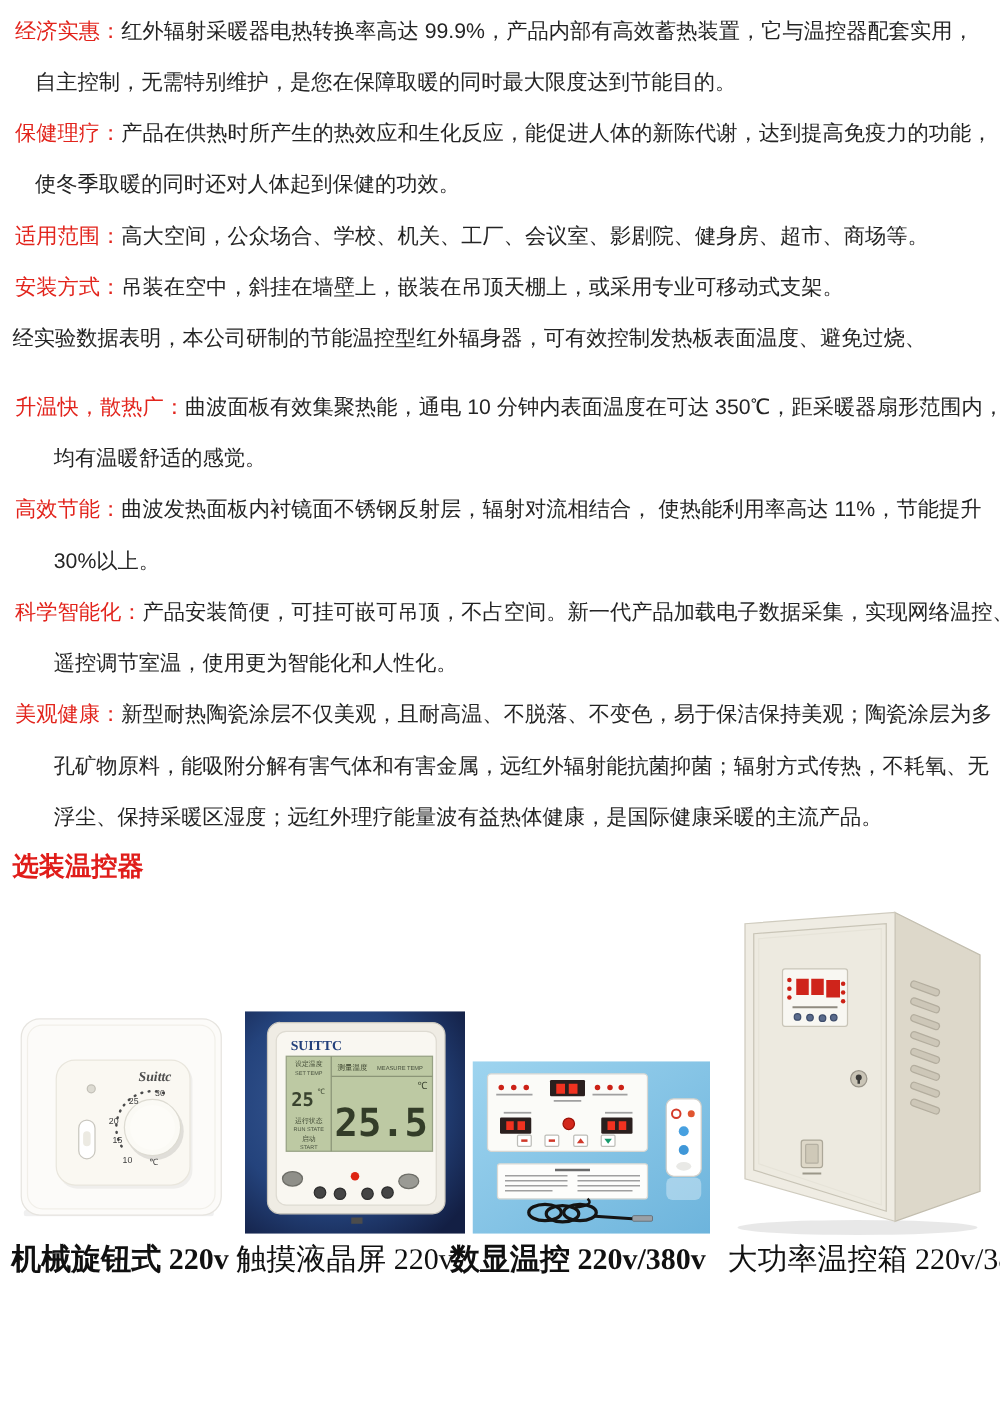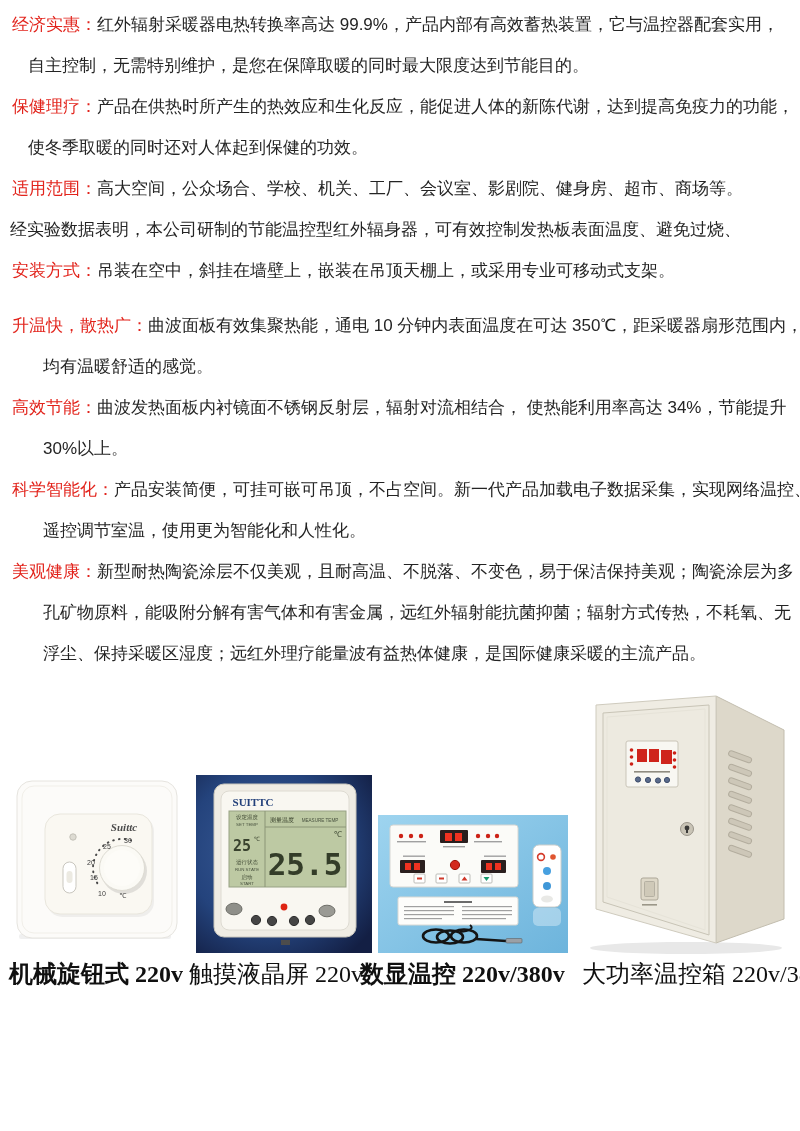--- a/index.html
+++ b/index.html
@@ -38,37 +38,38 @@
 <body>
 
 <div class="doc">
 
   <div class="secA">
     <div class="tl pl12"><span class="rl">经济实惠：</span><span>红外辐射采暖器电热转换率高达 99.9%，产品内部有高效蓄热装置，它与温控器配套实用，</span></div>
     <div class="tl ind1"><span>自主控制，无需特别维护，是您在保障取暖的同时最大限度达到节能目的。</span></div>
     <div class="tl pl12"><span class="rl">保健理疗：</span><span>产品在供热时所产生的热效应和生化反应，能促进人体的新陈代谢，达到提高免疫力的功能，</span></div>
     <div class="tl ind1"><span>使冬季取暖的同时还对人体起到保健的功效。</span></div>
     <div class="tl pl12"><span class="rl">适用范围：</span><span>高大空间，公众场合、学校、机关、工厂、会议室、影剧院、健身房、超市、商场等。</span></div>
+    <div class="tl pl12"><span class="rl">安装方式：</span><span>吊装在空中，斜挂在墙壁上，嵌装在吊顶天棚上，或采用专业可移动式支架。</span></div>
     <div class="tl pl10"><span>经实验数据表明，本公司研制的节能温控型红外辐身器，可有效控制发热板表面温度、避免过烧、</span></div>
-    <div class="tl pl12"><span class="rl">安装方式：</span><span>吊装在空中，斜挂在墙壁上，嵌装在吊顶天棚上，或采用专业可移动式支架。</span></div>
   </div>
 
 
   <div class="secB">
     <div class="tl pl12"><span class="rl">升温快，散热广：</span><span>曲波面板有效集聚热能，通电 10 分钟内表面温度在可达 350℃，距采暖器扇形范围内，</span></div>
     <div class="tl ind2"><span>均有温暖舒适的感觉。</span></div>
-    <div class="tl pl12"><span class="rl">高效节能：</span><span>曲波发热面板内衬镜面不锈钢反射层，辐射对流相结合，  使热能利用率高达 34%，节能提升</span></div>
+    <div class="tl pl12"><span class="rl">高效节能：</span><span>曲波发热面板内衬镜面不锈钢反射层，辐射对流相结合，  使热能利用率高达 11%，节能提升</span></div>
     <div class="tl ind2"><span>30%以上。</span></div>
     <div class="tl pl12"><span class="rl">科学智能化：</span><span>产品安装简便，可挂可嵌可吊顶，不占空间。新一代产品加载电子数据采集，实现网络温控、</span></div>
     <div class="tl ind2"><span>遥控调节室温，使用更为智能化和人性化。</span></div>
     <div class="tl pl12"><span class="rl">美观健康：</span><span>新型耐热陶瓷涂层不仅美观，且耐高温、不脱落、不变色，易于保洁保持美观；陶瓷涂层为多</span></div>
     <div class="tl ind2"><span>孔矿物原料，能吸附分解有害气体和有害金属，远红外辐射能抗菌抑菌；辐射方式传热，不耗氧、无</span></div>
     <div class="tl ind2"><span>浮尘、保持采暖区湿度；远红外理疗能量波有益热体健康，是国际健康采暖的主流产品。</span></div>
   </div>
 
+  <div class="h-thermo">选装温控器</div>
 
   <div class="products">
 
     <div class="fig" style="left:10px; top:105px;">
       <svg width="170" height="162" viewBox="0 0 170 162">
         <rect x="9" y="155" width="152" height="5" rx="2" fill="rgba(0,0,0,0.06)"></rect>
         <rect x="7" y="2" width="160" height="157" rx="15" fill="#fcfbf9" stroke="#e6e4df"></rect>
         <rect x="12" y="7" width="150" height="147" rx="12" fill="none" stroke="#f1efe9"></rect>
         <rect x="37" y="37" width="107" height="101" rx="15" fill="rgba(0,0,0,0.05)"></rect>
         <rect x="35" y="35" width="107" height="100" rx="15" fill="#faf8f2" stroke="#e9e6dd"></rect>

